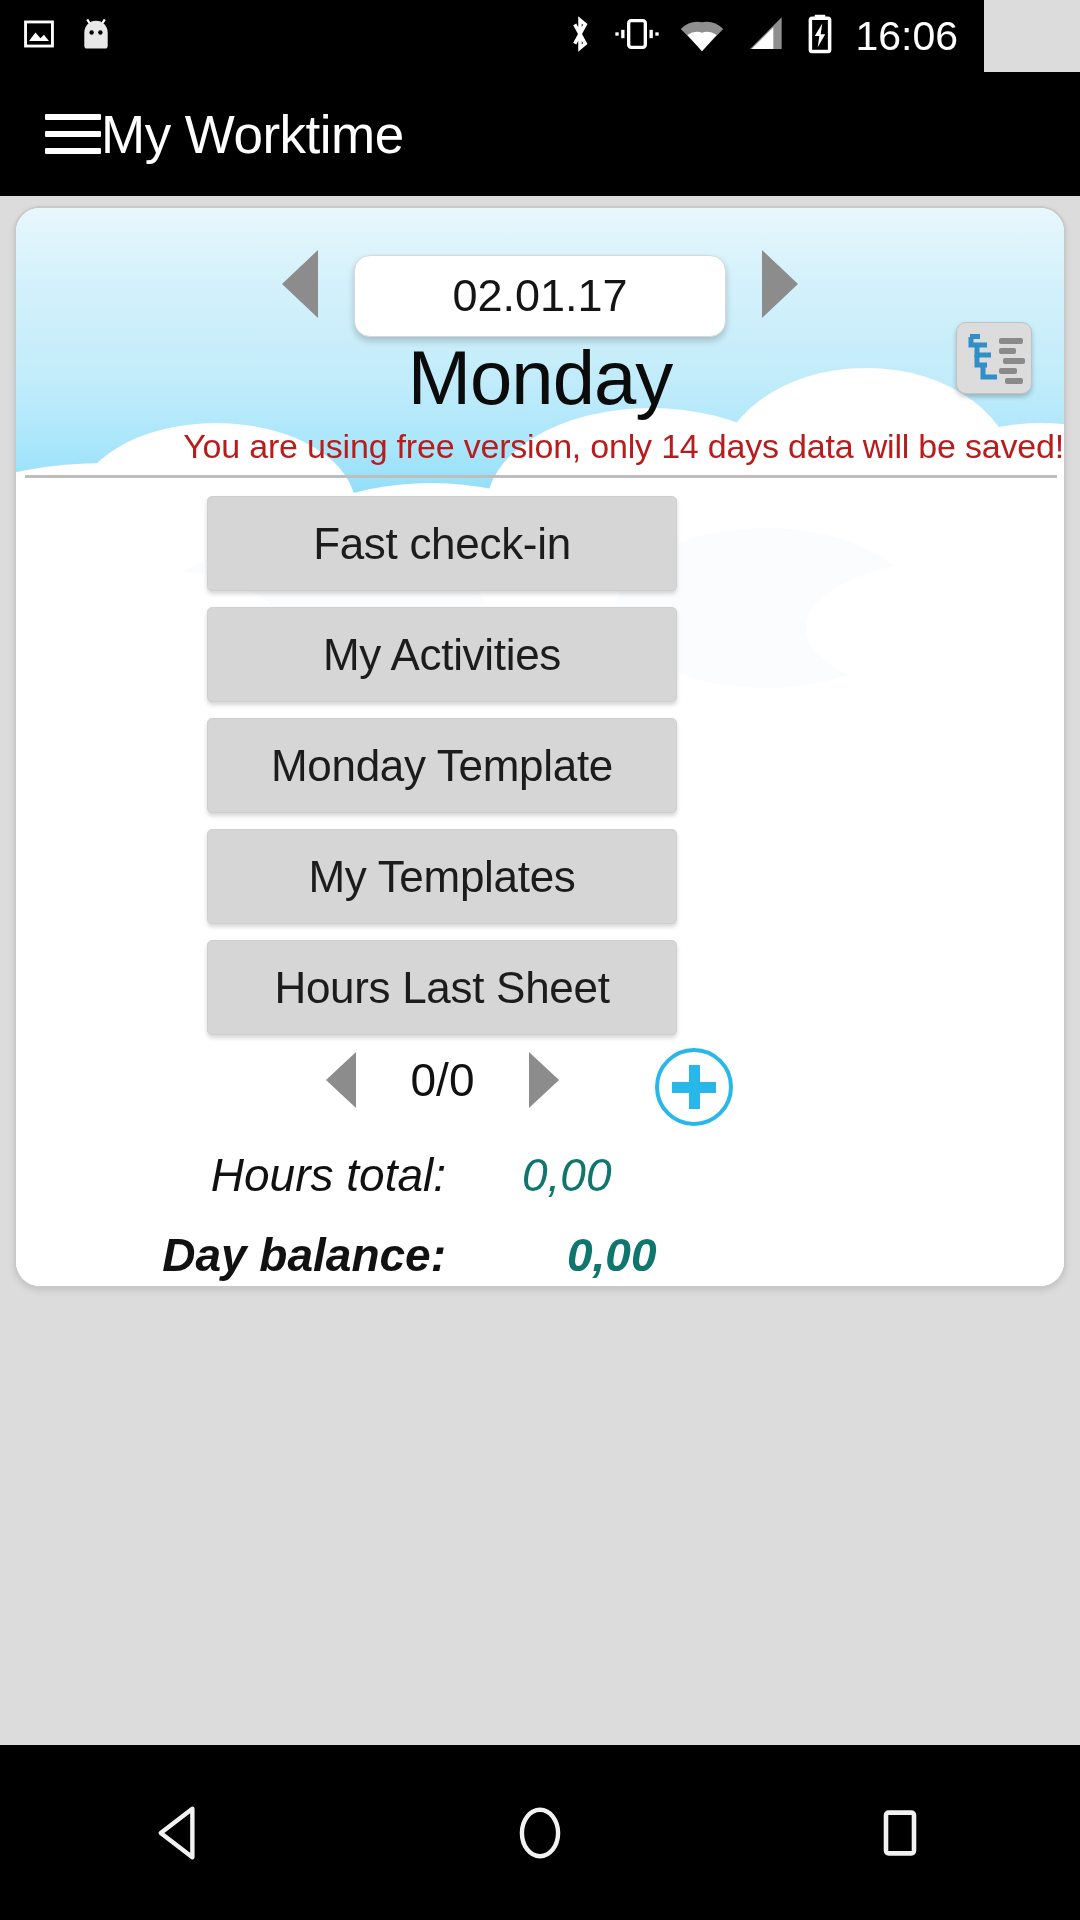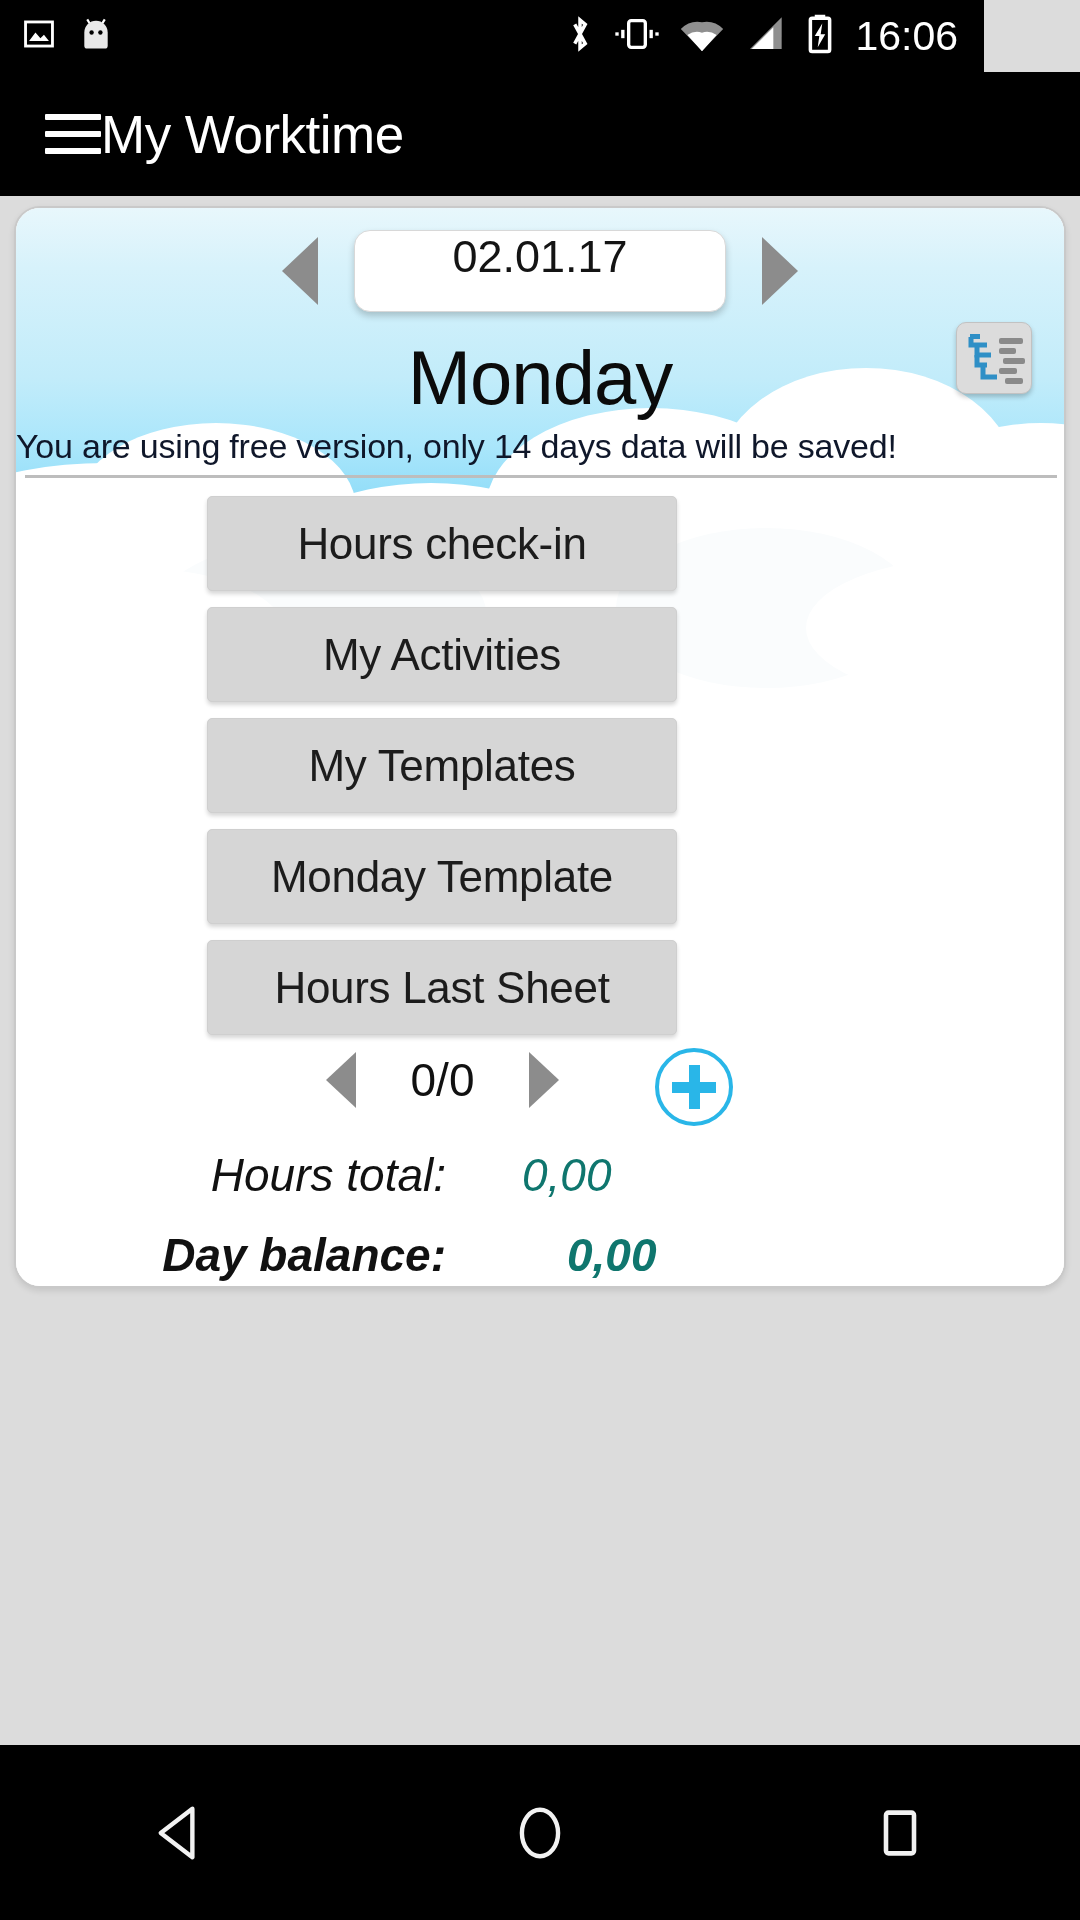--- a/index.html
+++ b/index.html
@@ -72,22 +72,23 @@
   }
   .tri {
     width:0; height:0; border-top:34px solid transparent;
     border-bottom:34px solid transparent;
   }
   .tri-left  { border-right:36px solid #8c8c8c; }
   .tri-right { border-left:36px solid #8c8c8c; }
   .datebox {
     width:372px; height:82px; background:#fff;
     border:1px solid #d8d8d8; border-radius:16px;
-    display:flex; align-items:flex-start; justify-content:center;
+    display:flex; align-items:center; justify-content:center;
     box-shadow:0 4px 7px rgba(0,0,0,0.20);
+    margin-top:25px;
   }
   .datebox span { font-size:45px; color:#141414; letter-spacing:0px; }
 
   
   .daytitle {
     position:absolute; top:126px; left:0; width:100%;
     text-align:center; font-size:76px; font-weight:400;
     color:#0b0b0b; letter-spacing:-1px;
   }
 
@@ -96,21 +97,21 @@
     position:absolute; right:32px; top:114px;
     width:76px; height:72px; background:#dcdcdc;
     border:1px solid #c2c2c2; border-radius:10px;
     box-shadow:0 3px 5px rgba(0,0,0,0.22);
     overflow:hidden;
   }
 
   
   .warning {
     position:absolute; top:219px; left:0; width:100%;
-    text-align:left; color:#0f172a; font-size:34px;
+    text-align:right; color:#b91c1c; font-size:34px;
     letter-spacing:-0.2px;
   }
   .divider {
     position:absolute; top:267px; left:9px; width:1032px; height:3px;
     background:#bdbdbd;
   }
 
   
   .btnlist {
     position:absolute; top:288px; left:191px;
@@ -277,24 +278,24 @@
           <rect x="46" y="35" width="22" height="6" rx="2" fill="#8a8a8a"></rect>
           <rect x="42" y="45" width="18" height="6" rx="2" fill="#8a8a8a"></rect>
           <rect x="48" y="55" width="18" height="6" rx="2" fill="#8a8a8a"></rect>
         </svg>
       </div>
 
       <div class="warning">You are using free version, only 14 days data will be saved!</div>
       <div class="divider"></div>
 
       <div class="btnlist">
-        <div class="wbtn">Hours check-in</div>
+        <div class="wbtn">Fast check-in</div>
         <div class="wbtn">My Activities</div>
+        <div class="wbtn">Monday Template</div>
         <div class="wbtn">My Templates</div>
-        <div class="wbtn">Monday Template</div>
         <div class="wbtn">Hours Last Sheet</div>
       </div>
 
       <div class="pagerrow">
         <div class="pager">
           <div class="ptri ptri-left"></div>
           <div class="pagecount">0/0</div>
           <div class="ptri ptri-right"></div>
         </div>
         <div class="plusbtn">

